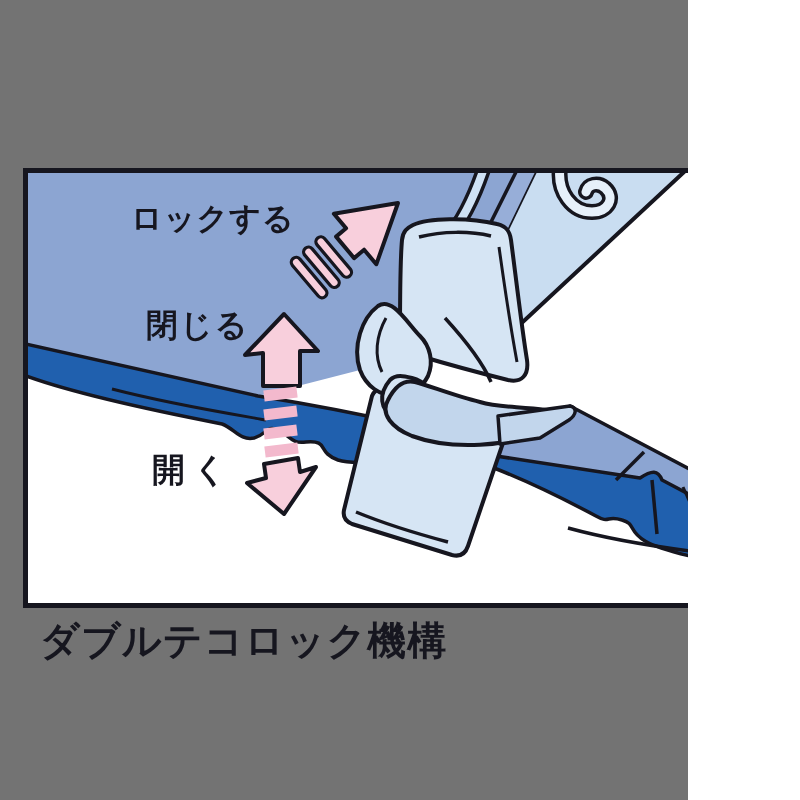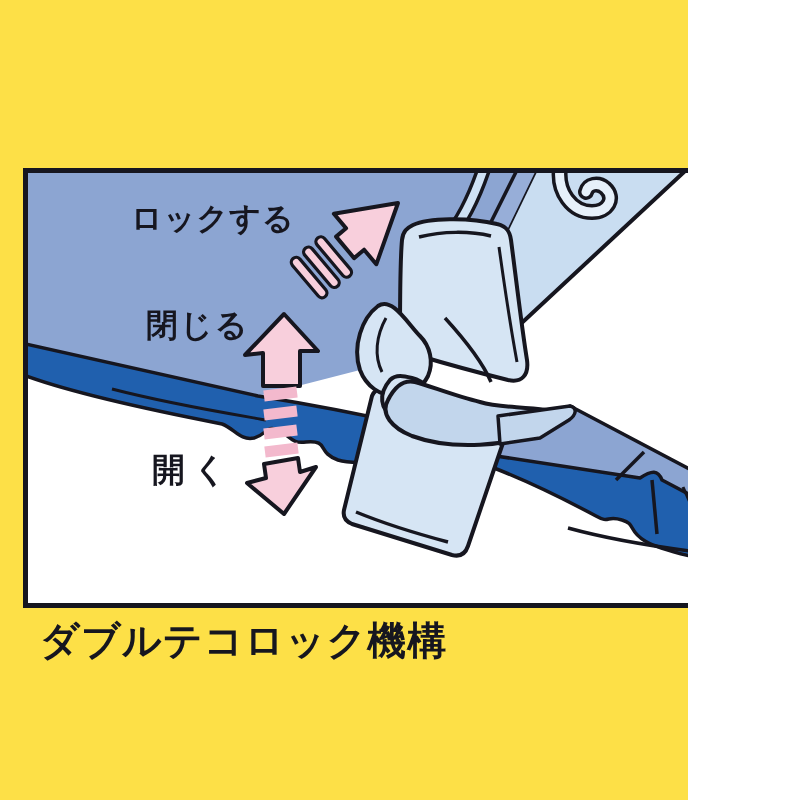--- a/index.html
+++ b/index.html
@@ -1,16 +1,16 @@
 <!DOCTYPE html>
 <html style="--cover_blue: #8ca5d2; --rail_mid_blue: #97aed8; --rail_light_blue: #c9ddf1; --base_dark_blue: #2060ae; --lever_pale_blue: #d6e5f4; --lever_shade_blue: #c2d6ec; --ring_blue: #cfe2f5; --ring_front_blue: #e6f0fa; --arrow_pink: #f8cfdc; --arrow_bar_pink: #f3b9cd; --outline: #16161f;"><head>
 <meta charset="utf-8">
 <style>
   html,body{margin:0;padding:0;background:#ffffff;}
-  .page{position:relative;width:688px;height:800px;background:#fde047;overflow:hidden;
+  .page{position:relative;width:688px;height:800px;background:#737373;overflow:hidden;
         font-family:"DejaVu Sans","Liberation Sans",sans-serif;}
   svg{display:block;}
   
   .ol{stroke:var(--outline);stroke-width:3.5;stroke-linejoin:round;stroke-linecap:round;}
   .w4{stroke-width:4;}
   .w5{stroke-width:5;}
   .nofill{fill:none;}
   .noline{stroke:none;}
   
   .f-cover{fill:var(--cover_blue);}

